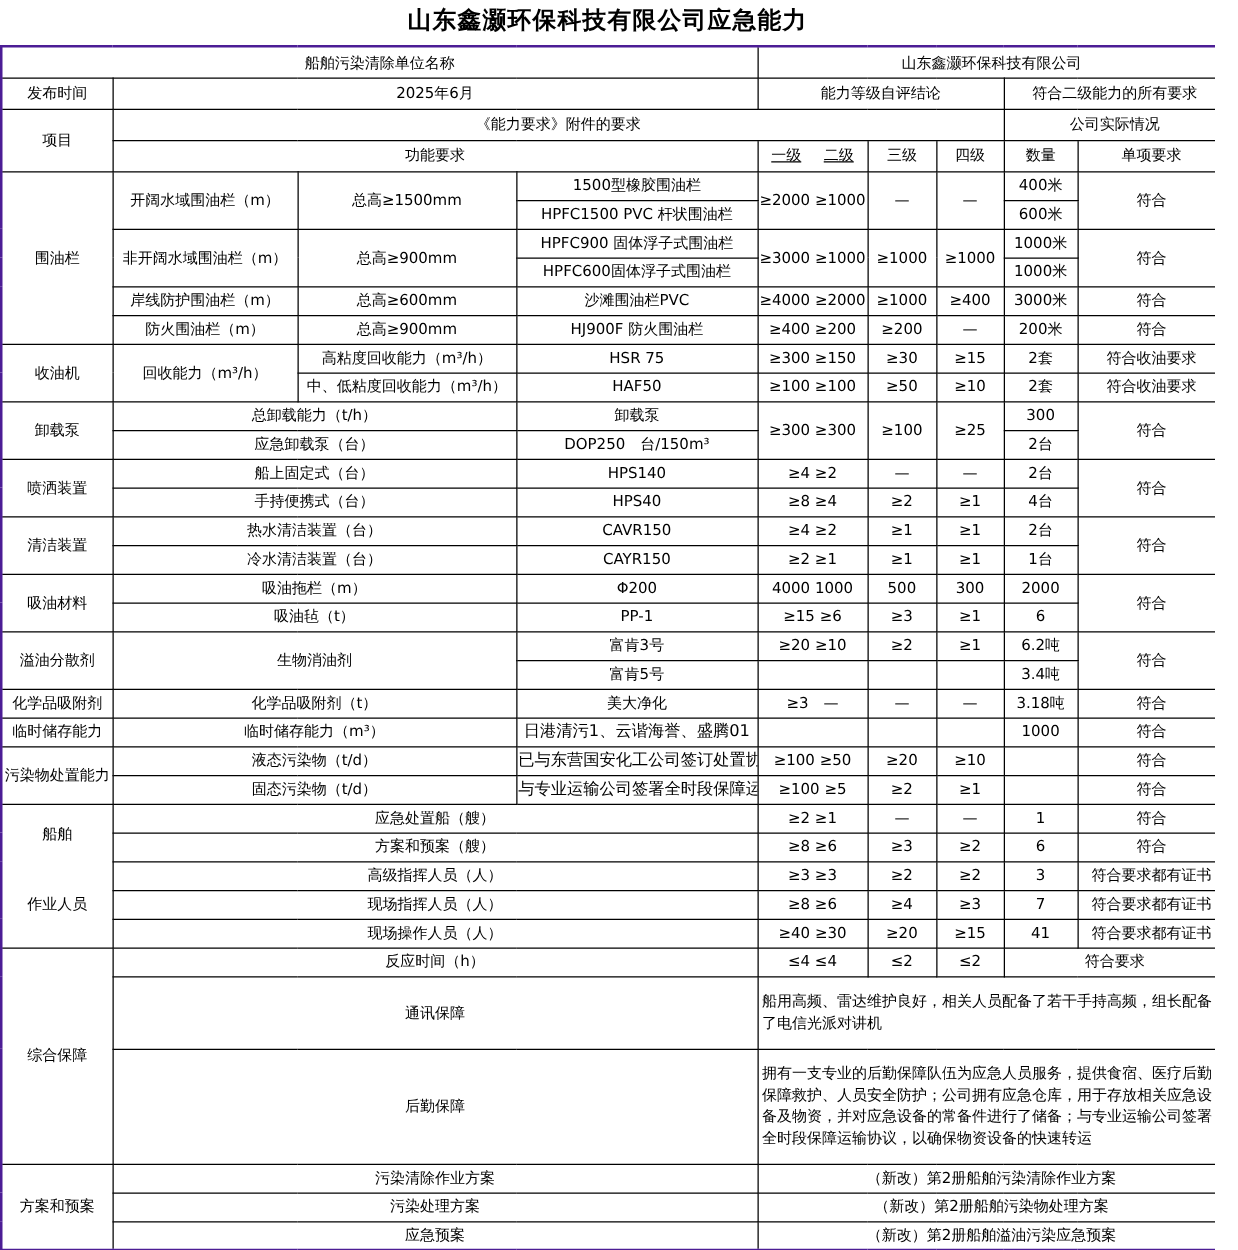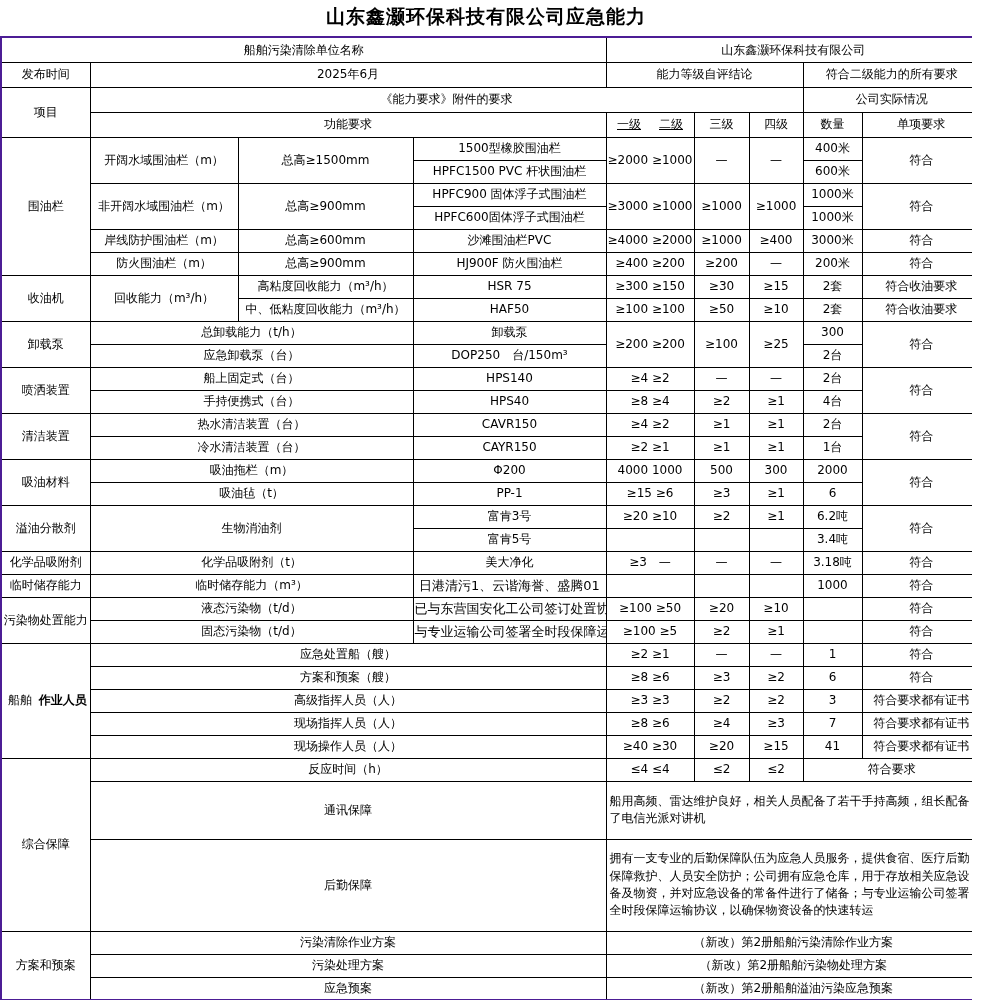--- a/index.html
+++ b/index.html
@@ -11,23 +11,23 @@
     border:2px solid #4c1d95;}
   td{border:1px solid #000;text-align:center;vertical-align:middle;
     font-size:12px;padding:0 1px;line-height:1.2;overflow:hidden;}
   tr{height:23px;}
   tr.hh{height:25px;}
   tr.rc{height:58px;}
   tr.rl{height:92px;}
   .gsp span{margin:0 9px;text-decoration:underline;}
   .small{font-size:13px;white-space:nowrap;}
   .desc{text-align:left;padding:2px 3px;line-height:1.45;}
-  .dual{display:flex;flex-direction:row;height:112px;}
+  .dual{display:flex;flex-direction:column;height:112px;}
   .dual .a{flex:2;display:flex;align-items:center;justify-content:center;}
-  .dual .b{flex:3;display:flex;align-items:center;justify-content:center;font-weight:bold;}
+  .dual .b{flex:3;display:flex;align-items:center;justify-content:center;}
 </style>
 </head>
 <body>
 
 <div class="page">
   <div class="title">山东鑫灏环保科技有限公司应急能力</div>
   <table>
     <colgroup>
       <col style="width:89px">
         <col style="width:148px">
@@ -133,21 +133,21 @@
         <td>≥50</td>
         <td>≥10</td>
         <td>2套</td>
         <td>符合收油要求</td>
       </tr>
 
       <tr>
         <td rowspan="2">卸载泵</td>
         <td colspan="2">总卸载能力（t/h）</td>
         <td>卸载泵</td>
-        <td rowspan="2">≥200 ≥200</td>
+        <td rowspan="2">≥300 ≥300</td>
         <td rowspan="2">≥100</td>
         <td rowspan="2">≥25</td>
         <td>300</td>
         <td rowspan="2">符合</td>
       </tr>
       <tr>
         <td colspan="2">应急卸载泵（台）</td>
         <td>DOP250　台/150m³</td>
         <td>2台</td>
       </tr>

